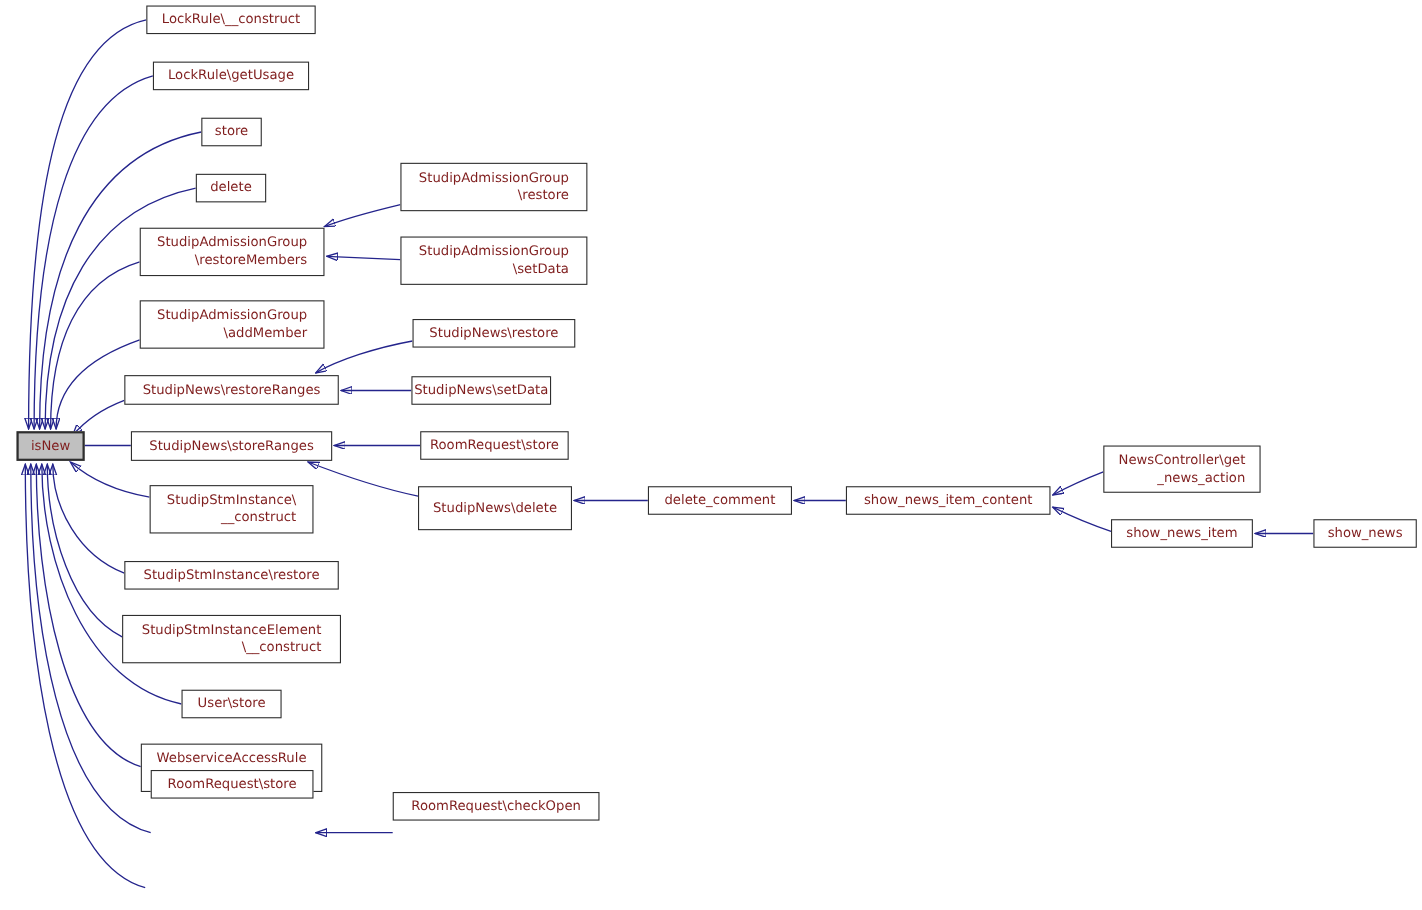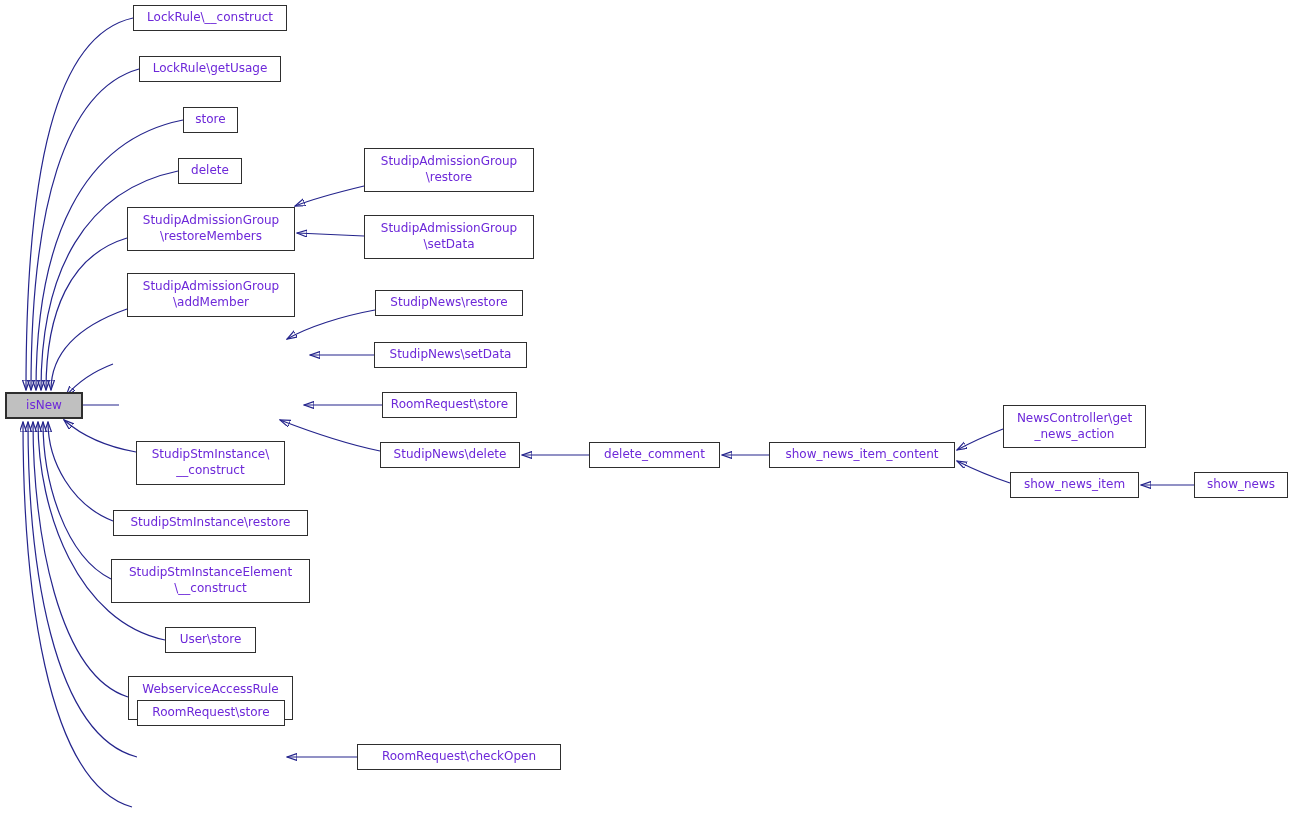--- a/index.html
+++ b/index.html
@@ -16,24 +16,24 @@
     left: 0; top: 0;
     width: 1293px; height: 827px;
   }
   .edges path { fill: none; stroke: #24248c; stroke-width: 1.2; }
   .node {
     position: absolute;
     box-sizing: border-box;
     display: flex;
     align-items: center;
     justify-content: center;
-    text-align: center;
+    text-align: right;
     background: #ffffff;
     border: 1px solid #2e2e2e;
-    color: #6d28d9;
+    color: #7f1d1d;
     font-size: 12px;
     line-height: 1.3;
     white-space: pre-line;
     cursor: pointer;
   }
   .node.focus {
     background: #c0c0c0;
     border-width: 2px;
     cursor: default;
   }
@@ -71,50 +71,52 @@
     <path d="M382,405 L304,405" marker-end="url(#arrow)"></path>
     <path d="M380,451 C346,444 311,432 280,420" marker-end="url(#arrow)"></path>
     <path d="M589,455 L522,455" marker-end="url(#arrow)"></path>
     <path d="M769,455 L722,455" marker-end="url(#arrow)"></path>
     <path d="M1003,429 C985,436 970,443 957,450" marker-end="url(#arrow)"></path>
     <path d="M1010,483 C992,477 973,469 957,461" marker-end="url(#arrow)"></path>
     <path d="M1194,485 L1141,485" marker-end="url(#arrow)"></path>
     <path d="M357,757 L287,757" marker-end="url(#arrow)"></path>
   </svg>
 
-  <div class="node focus" style="left:5px;top:392px;width:78px;height:27px">isNew</div>
+  <div class="node focus" style="left:15px;top:392px;width:62px;height:27px">isNew</div>
 
   <div class="node" style="left:133px;top:5px;width:154px;height:26px">LockRule\__construct</div>
   <div class="node" style="left:139px;top:56px;width:142px;height:26px">LockRule\getUsage</div>
   <div class="node" style="left:183px;top:107px;width:55px;height:26px">store</div>
   <div class="node" style="left:178px;top:158px;width:64px;height:26px">delete</div>
   <div class="node" style="left:127px;top:207px;width:168px;height:44px">StudipAdmissionGroup
 \restoreMembers</div>
   <div class="node" style="left:127px;top:273px;width:168px;height:44px">StudipAdmissionGroup
 \addMember</div>
+  <div class="node" style="left:113px;top:341px;width:195px;height:27px">StudipNews\restoreRanges</div>
+  <div class="node" style="left:119px;top:392px;width:183px;height:27px">StudipNews\storeRanges</div>
   <div class="node" style="left:113px;top:510px;width:195px;height:26px">StudipStmInstance\restore</div>
   <div class="node" style="left:136px;top:441px;width:149px;height:44px">StudipStmInstance\
 __construct</div>
   <div class="node" style="left:111px;top:559px;width:199px;height:44px">StudipStmInstanceElement
 \__construct</div>
   <div class="node" style="left:165px;top:627px;width:91px;height:26px">User\store</div>
   <div class="node" style="left:128px;top:676px;width:165px;height:44px">WebserviceAccessRule
 \__construct</div>
   <div class="node" style="left:137px;top:700px;width:148px;height:26px">RoomRequest\store</div>
   <div class="node" style="left:132px;top:841px;width:157px;height:16px">RoomRequest\getInfo</div>
 
   <div class="node" style="left:364px;top:148px;width:170px;height:44px">StudipAdmissionGroup
 \restore</div>
   <div class="node" style="left:364px;top:215px;width:170px;height:44px">StudipAdmissionGroup
 \setData</div>
   <div class="node" style="left:375px;top:290px;width:148px;height:26px">StudipNews\restore</div>
-  <div class="node" style="left:374px;top:342px;width:153px;height:26px">StudipNews\setData</div>
+  <div class="node" style="left:374px;top:342px;width:127px;height:26px">StudipNews\setData</div>
   <div class="node" style="left:382px;top:392px;width:135px;height:26px">RoomRequest\store</div>
-  <div class="node" style="left:380px;top:442px;width:140px;height:26px">StudipNews\delete</div>
-  <div class="node" style="left:357px;top:744px;width:204px;height:26px">RoomRequest\checkOpen</div>
+  <div class="node" style="left:380px;top:442px;width:140px;height:40px">StudipNews\delete</div>
+  <div class="node" style="left:357px;top:720px;width:188px;height:26px">RoomRequest\checkOpen</div>
 
   <div class="node" style="left:589px;top:442px;width:131px;height:26px">delete_comment</div>
   <div class="node" style="left:1003px;top:405px;width:143px;height:43px">NewsController\get
 _news_action</div>
   <div class="node" style="left:769px;top:442px;width:186px;height:26px">show_news_item_content</div>
   <div class="node" style="left:1010px;top:472px;width:129px;height:26px">show_news_item</div>
   <div class="node" style="left:1194px;top:472px;width:94px;height:26px">show_news</div>
 
 </div>
 

